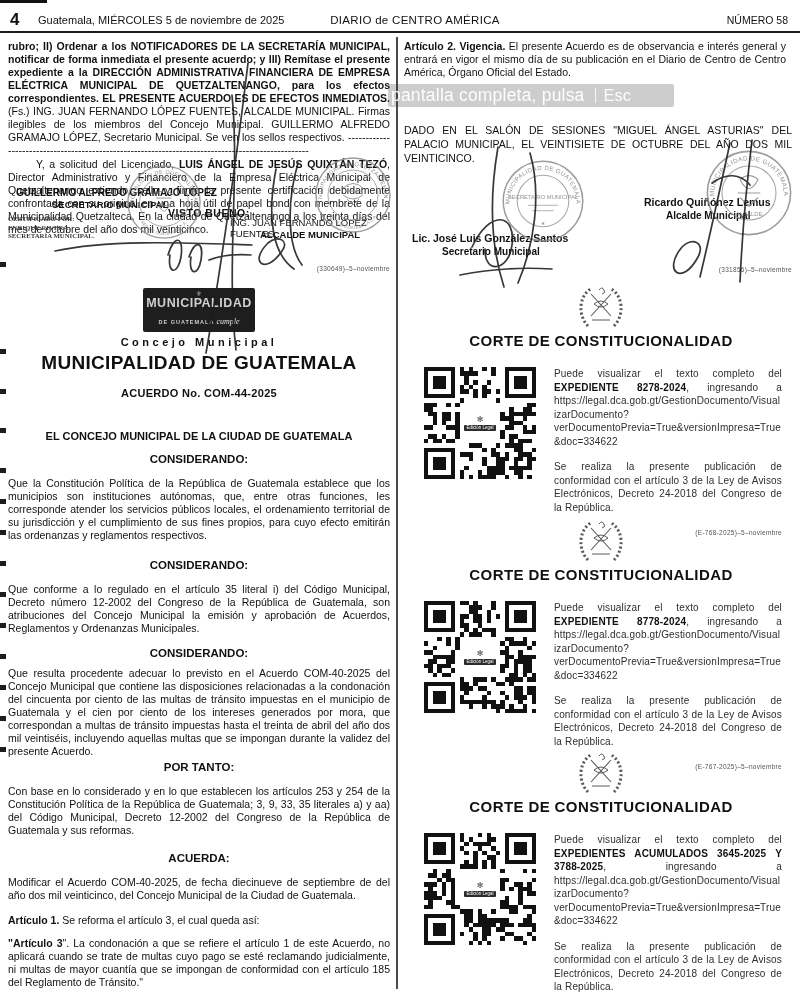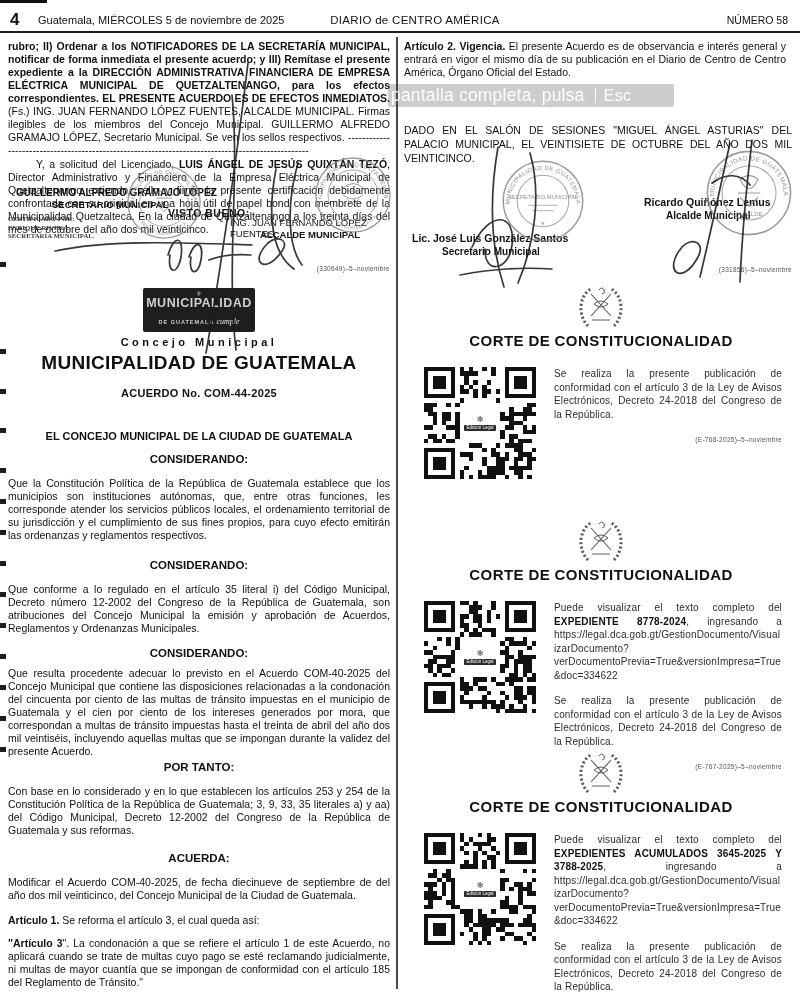--- a/index.html
+++ b/index.html
@@ -389,20 +389,21 @@
               <rect x="0" y="18" width="7" height="7" fill="#111"></rect>
               <rect x="1" y="19" width="5" height="5" fill="#fff"></rect>
               <rect x="2" y="20" width="3" height="3" fill="#111"></rect>
             </svg>
           <div class="qr-center">
             <span class="g">✻</span>
             <span class="qr-chip">Edición Legal</span>
           </div>
         </div>
         <div class="cc-text">
+          <p><span>Puede visualizar el texto completo del </span><b>EXPEDIENTE 8278-2024</b><span>, ingresando a https://legal.dca.gob.gt/GestionDocumento/VisualizarDocumento?verDocumentoPrevia=True&amp;versionImpresa=True&amp;doc=334622</span></p>
           <p>Se realiza la presente publicación de conformidad con el artículo 3 de la Ley de Avisos Electrónicos, Decreto 24-2018 del Congreso de la República.</p>
           <div class="ccref small-ref">(E-768-2025)–5–noviembre</div>
         </div>
       </div>
     </section>
 
     <section class="cc" style="top:478px;">
       <div class="cc-emblem">
         <svg width="58" height="44" viewBox="0 0 58 44">
           <g fill="none" stroke="#5a5a5a" stroke-width="1.1">

